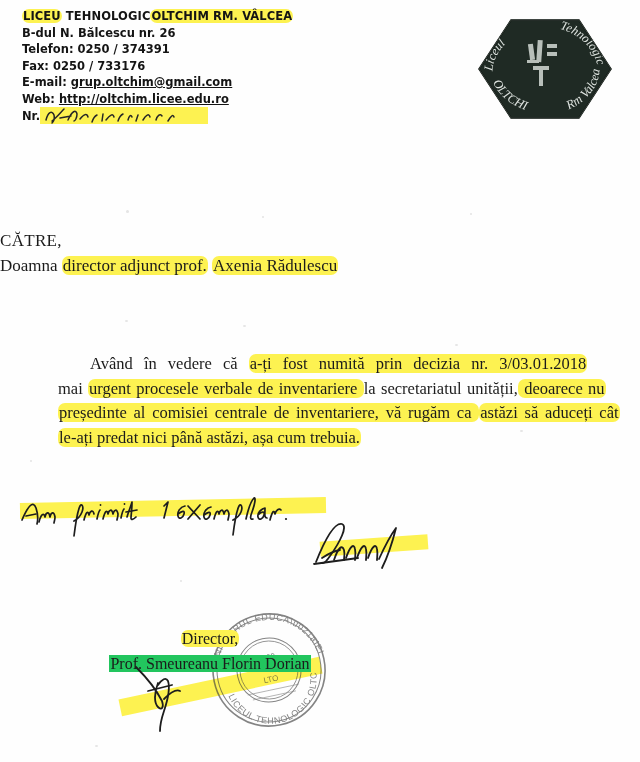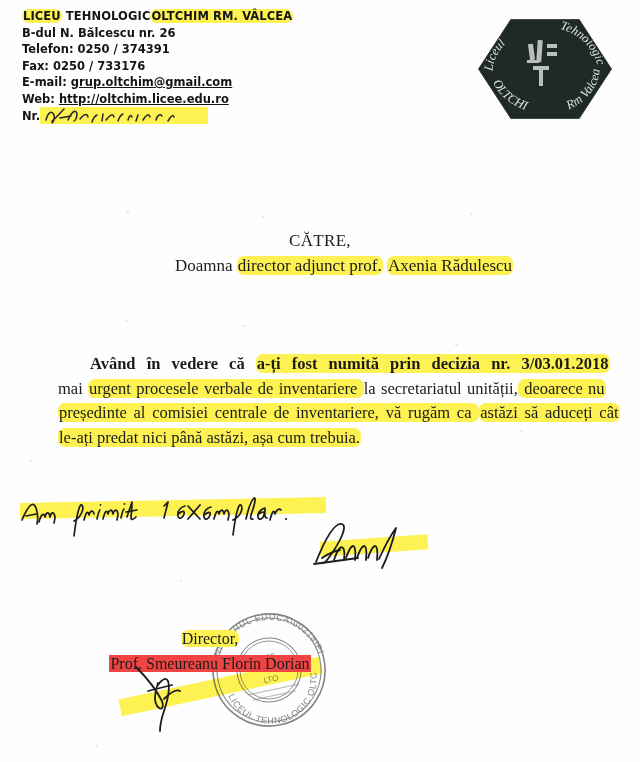--- a/index.html
+++ b/index.html
@@ -38,21 +38,21 @@
   .letterhead .row { white-space: nowrap; }
   .school-line { font-size: 11.5px; letter-spacing: 0.1px; }
 
   .hl {
     background: #fdf251;
     padding: 0 1px;
     box-decoration-break: clone;
     border-radius: 7px;
     -webkit-box-decoration-break: clone;
   }
-  .hl-soft { background: #ef4444; padding: 0 1px; }
+  .hl-soft { background: #22c55e; padding: 0 1px; }
 
   .ul { text-decoration: underline; text-underline-offset: 1px; }
 
   .nr-row {
     display: flex;
     align-items: flex-end;
   }
   .nr-hand {
     position: relative;
     display: inline-block;
@@ -71,39 +71,38 @@
     height: 110px;
   }
   .logo svg { display: block; }
 
   
   .catre-block {
     position: absolute;
     left: 0;
     top: 228px;
     width: 640px;
-    text-align: center;
     font-size: 17px;
     line-height: 25px;
   }
   .catre-title { letter-spacing: 0.3px; }
-  .catre-sub { font-size: 17px; padding-left: 48px; }
+  .catre-sub { font-size: 17px; }
 
   
   .body-par {
     position: absolute;
     left: 58px;
     top: 352px;
     width: 525px;
     font-size: 16.5px;
     line-height: 24.5px;
     text-align: justify;
   }
   .body-par .ln { display: block; white-space: nowrap; }
-  .ln-1 { text-indent: 0; font-weight: bold; }
+  .ln-1 { text-indent: 0; }
   .spread-a { letter-spacing: 0; word-spacing: 7px; }
   .spread-b { word-spacing: 2.6px; }
   .spread-c { word-spacing: 1.2px; }
   .indent { display: inline-block; width: 32px; }
 
   
   .hand-note {
     position: absolute;
     left: 18px;
     top: 486px;

